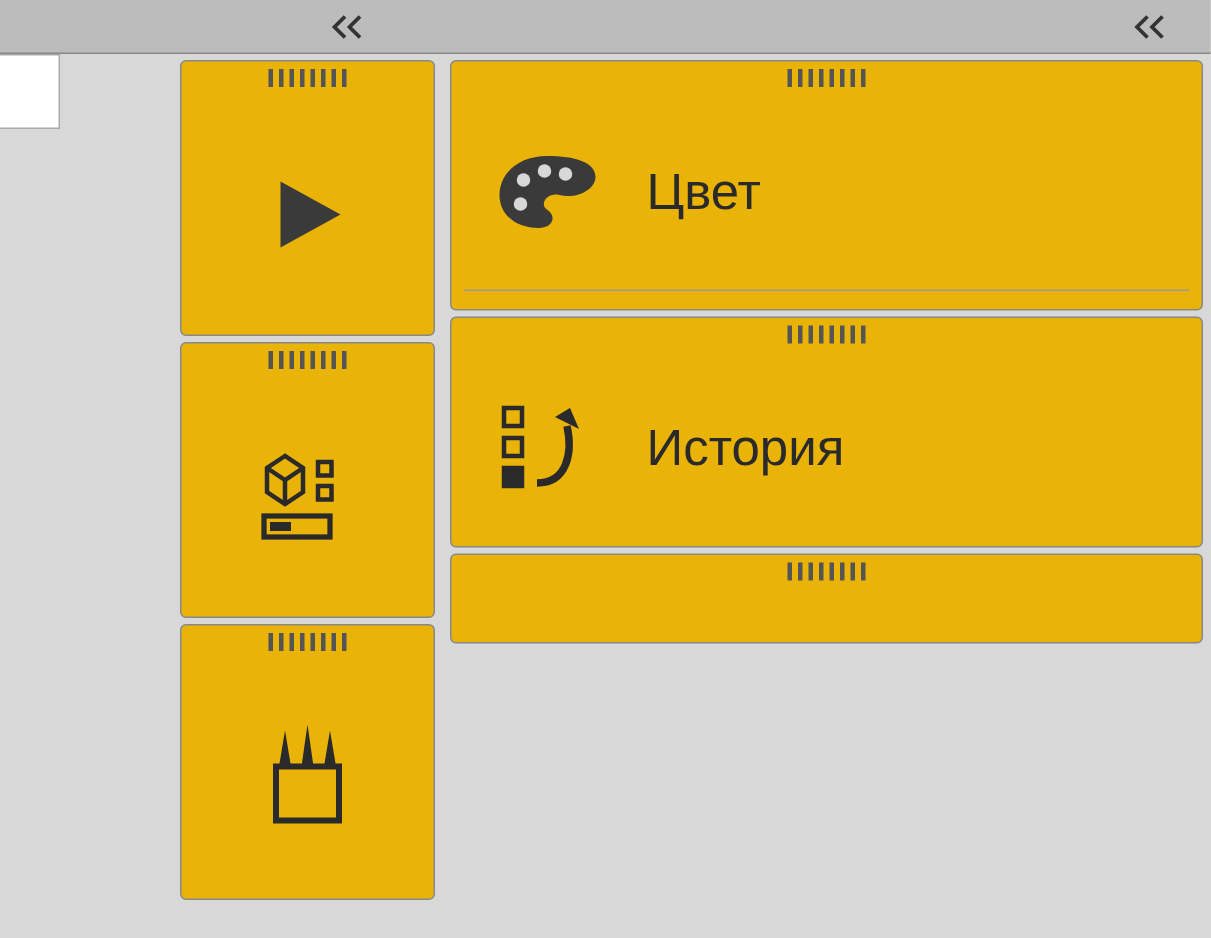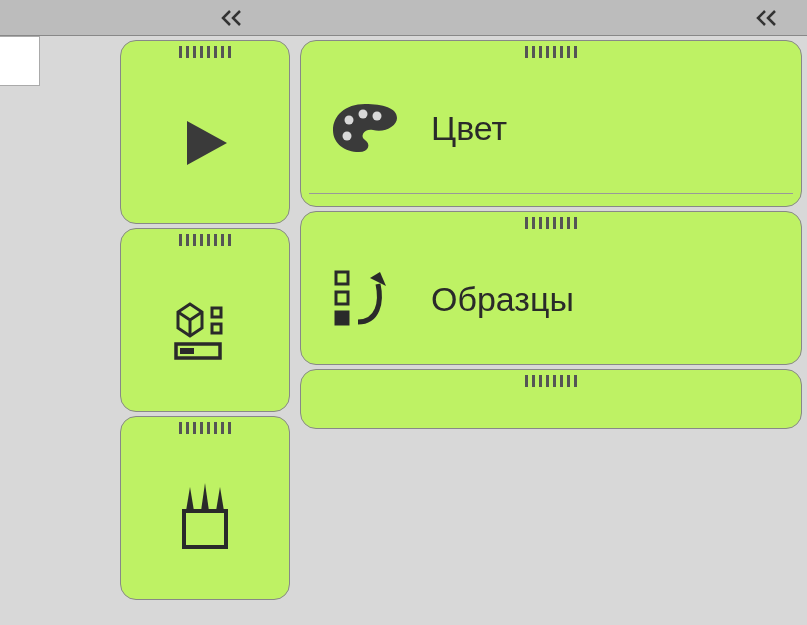--- a/index.html
+++ b/index.html
@@ -55,23 +55,23 @@
     position: absolute;
     top: 36px;
     left: 300px;
     right: 5px;
     display: flex;
     flex-direction: column;
     gap: 4px;
     padding-top: 4px;
   }
   .panel {
-    background: #bef264;
+    background: #eab308;
     border: 1px solid #888;
-    border-radius: 16px;
+    border-radius: 4px;
   }
   .grip {
     height: 22px;
     display: flex;
     align-items: center;
     justify-content: center;
   }
   .grip-lines {
     display: flex;
     gap: 4px;
@@ -282,21 +282,21 @@
       <div class="panel-row">
         <div class="icon-slot">
           <svg width="70" height="66" viewBox="0 0 70 66">
             <rect x="6" y="6" width="12" height="12" stroke="#2a2a2a" stroke-width="3" fill="none"></rect>
             <rect x="6" y="26" width="12" height="12" stroke="#2a2a2a" stroke-width="3" fill="none"></rect>
             <rect x="6" y="46" width="12" height="12" stroke="#2a2a2a" stroke-width="3" fill="#2a2a2a"></rect>
             <path d="M28 56 C48 56 52 36 48 18" stroke="#2a2a2a" stroke-width="5" fill="none"></path>
             <path d="M40 12 L50 6 L56 20 Z" fill="#2a2a2a"></path>
           </svg>
         </div>
-        <div class="label">Образцы</div>
+        <div class="label">История</div>
       </div>
 
     </div>
   </div>
 
   <div class="panel" style="min-height:60px;">
     <div class="grip">
       <div class="grip-lines">
           <span></span>
           <span></span>

